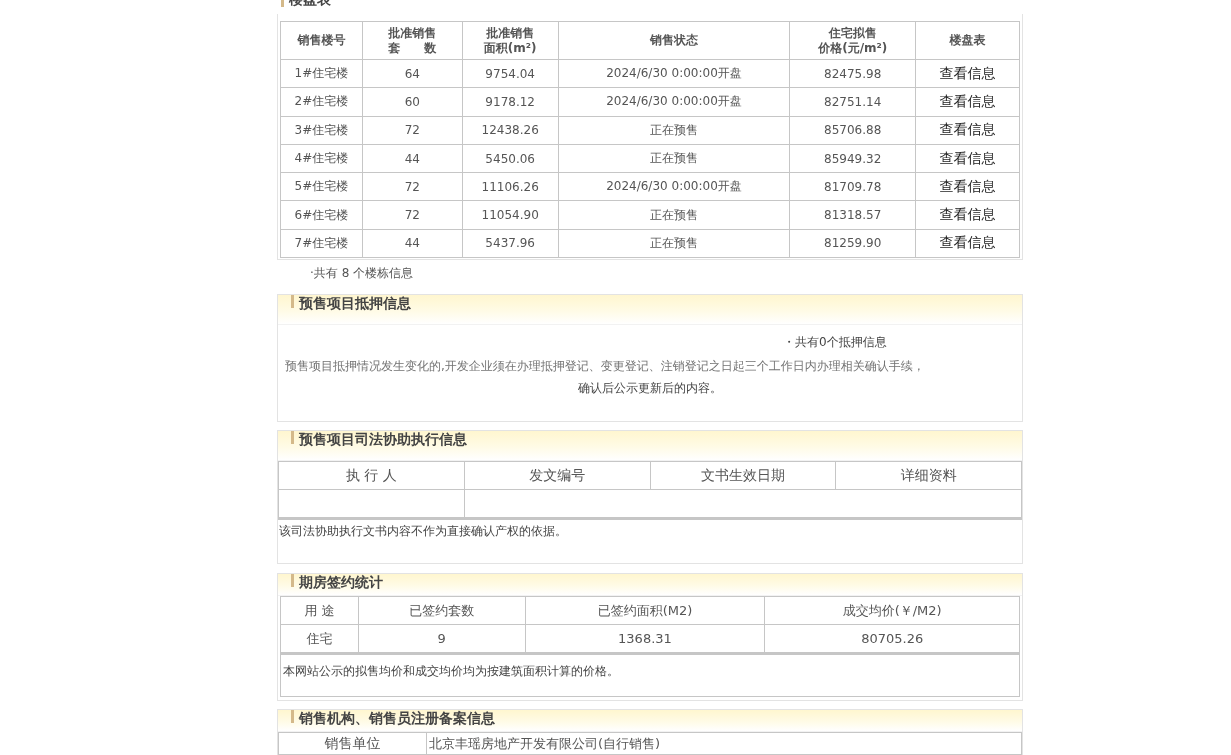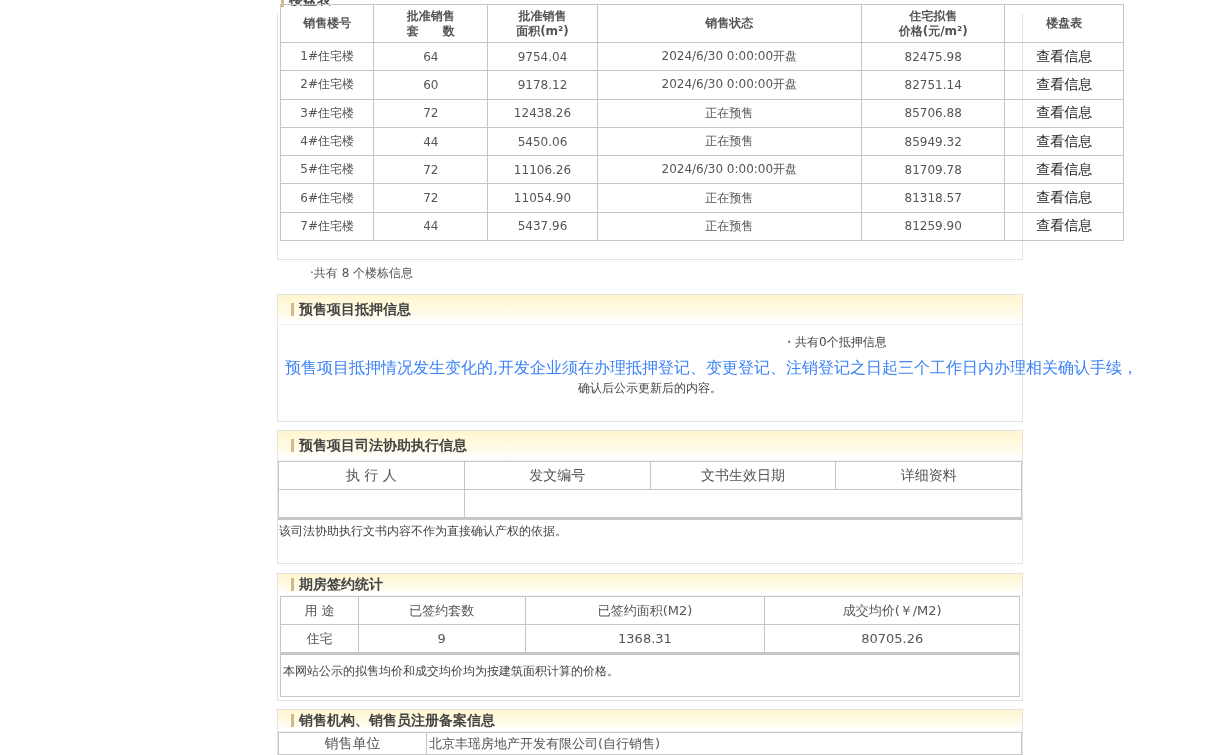--- a/index.html
+++ b/index.html
@@ -1,41 +1,41 @@
 <!DOCTYPE html>
 <html><head>
 <meta charset="utf-8">
 <style>
   * { box-sizing: border-box; margin: 0; padding: 0; }
   html, body { width: 1231px; height: 755px; overflow: hidden; background: #ffffff; }
   body { font-family: "DejaVu Sans", "Liberation Sans", sans-serif; font-size: 12px; color: #333; position: relative; }
 
   .panel { position: absolute; left: 277px; width: 746px; border: 1px solid #e3e3e3; background: #fff; }
-  .panel-head { height: 30px; background: linear-gradient(to bottom, #fff6cf 0%, #fffbe6 55%, #ffffff 100%); border-bottom: 1px solid #f2f2f2; display: flex; align-items: center; padding-left: 13px; }
+  .panel-head { height: 30px; background: linear-gradient(to bottom, #fff6cf 0%, #fffbe6 55%, #ffffff 100%); border-bottom: 1px solid #f2f2f2; display: flex; padding-left: 13px; }
   .panel-head .bar { width: 3px; height: 13px; background: #d4b98a; margin-right: 5px; }
   .panel-head .title { font-size: 14px; font-weight: bold; color: #444; }
 
   table { border-collapse: collapse; }
   td, th { border: 1px solid #c6c6c6; text-align: center; color: #555; font-weight: normal; }
 
   
   #s1-head { position: absolute; left: 281px; top: -12px; height: 24px; display: flex; align-items: center; }
   #s1-head .bar { width: 3px; height: 13px; background: #d4b98a; margin-right: 5px; }
   #s1-head .title { font-size: 14px; font-weight: bold; color: #444; }
   #s1-frame { position: absolute; left: 277px; top: 14px; width: 746px; height: 246px; border: 1px solid #e3e3e3; border-top: none; }
-  #building-table { position: absolute; left: 280px; top: 4px; width: 844px; }
+  #building-table { position: absolute; left: 280px; top: 21px; width: 740px; }
   #building-table th { height: 38px; font-size: 12px; font-weight: bold; color: #555; line-height: 15px; }
   #building-table td { height: 28.3px; font-size: 12px; }
   #building-table td.link { font-size: 14px; color: #222; cursor: pointer; }
   #building-count { position: absolute; left: 310px; top: 265px; font-size: 12px; color: #555; }
 
   
   #s2 { top: 294px; height: 128px; }
   #s2 .count { position: absolute; left: 505px; top: 39px; font-size: 12px; color: #444; }
-  #s2 .note1 { position: absolute; left: 7px; top: 63px; font-size: 16px; color: #3b82f6; white-space: nowrap; }
+  #s2 .note1 { position: absolute; left: 7px; top: 63px; font-size: 12px; color: #737373; white-space: nowrap; }
   #s2 .note2 { position: absolute; left: 0; width: 100%; top: 85px; text-align: center; font-size: 12px; color: #444; }
 
   
   #s3 { top: 430px; height: 134px; }
   #judicial-table { width: 744px; }
   #judicial-table th { height: 28px; font-size: 14px; color: #555; margin-top: 37px; }
   #judicial-table td { height: 28px; }
   #s3 .note { border-top: 2px solid #c6c6c6; padding: 3px 1px; font-size: 12px; color: #444; height: 44px; }
 
   

